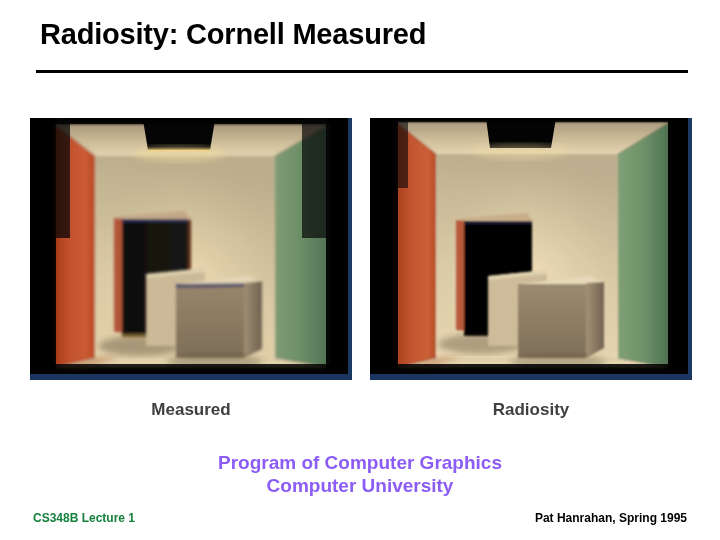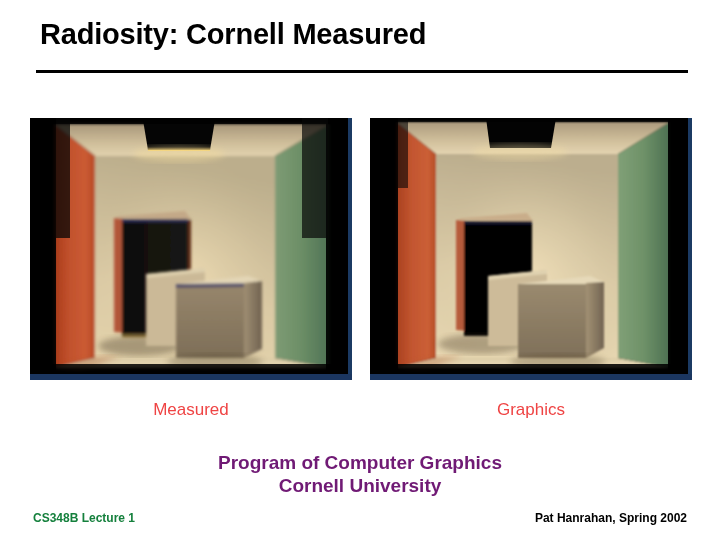--- a/index.html
+++ b/index.html
@@ -72,38 +72,38 @@
     background: #1b3660;
   }
 
   .cornell-svg { display: block; }
 
   
   .caption {
     position: absolute;
     top: 400px;
     font-size: 17px;
-    font-weight: normal;
-    color: #ef4444;
+    font-weight: bold;
+    color: #404040;
     text-align: center;
     width: 322px;
   }
   .caption.left  { left: 30px; }
   .caption.right { left: 370px; }
 
   
   .affiliation {
     position: absolute;
     left: 0;
     top: 451px;
     width: 720px;
     text-align: center;
     font-size: 19px;
     font-weight: bold;
-    color: #701a75;
+    color: #8b5cf6;
     line-height: 23px;
   }
 
   
   .footer-left {
     position: absolute;
     left: 33px;
     top: 511px;
     font-size: 12px;
     font-weight: bold;
@@ -347,22 +347,22 @@
       <rect x="0" y="0" width="318" height="4" fill="#000000" opacity="0.6"></rect>
       <rect x="28" y="0" width="10" height="70" fill="#050505" opacity="0.6"></rect>
     </svg>
   </div>
   <div class="edge-right"></div>
   <div class="edge-bottom"></div>
 </div>
 
 <div class="caption left">Measured</div>
 
-<div class="caption right">Graphics</div>
+<div class="caption right">Radiosity</div>
 
 <div class="affiliation">
   <div>Program of Computer Graphics</div>
-  <div>Cornell University</div>
+  <div>Computer University</div>
 </div>
 
 <div class="footer-left">CS348B Lecture 1</div>
 
-<div class="footer-right">Pat Hanrahan, Spring 2002</div>
+<div class="footer-right">Pat Hanrahan, Spring 1995</div>
 
 </body></html>

